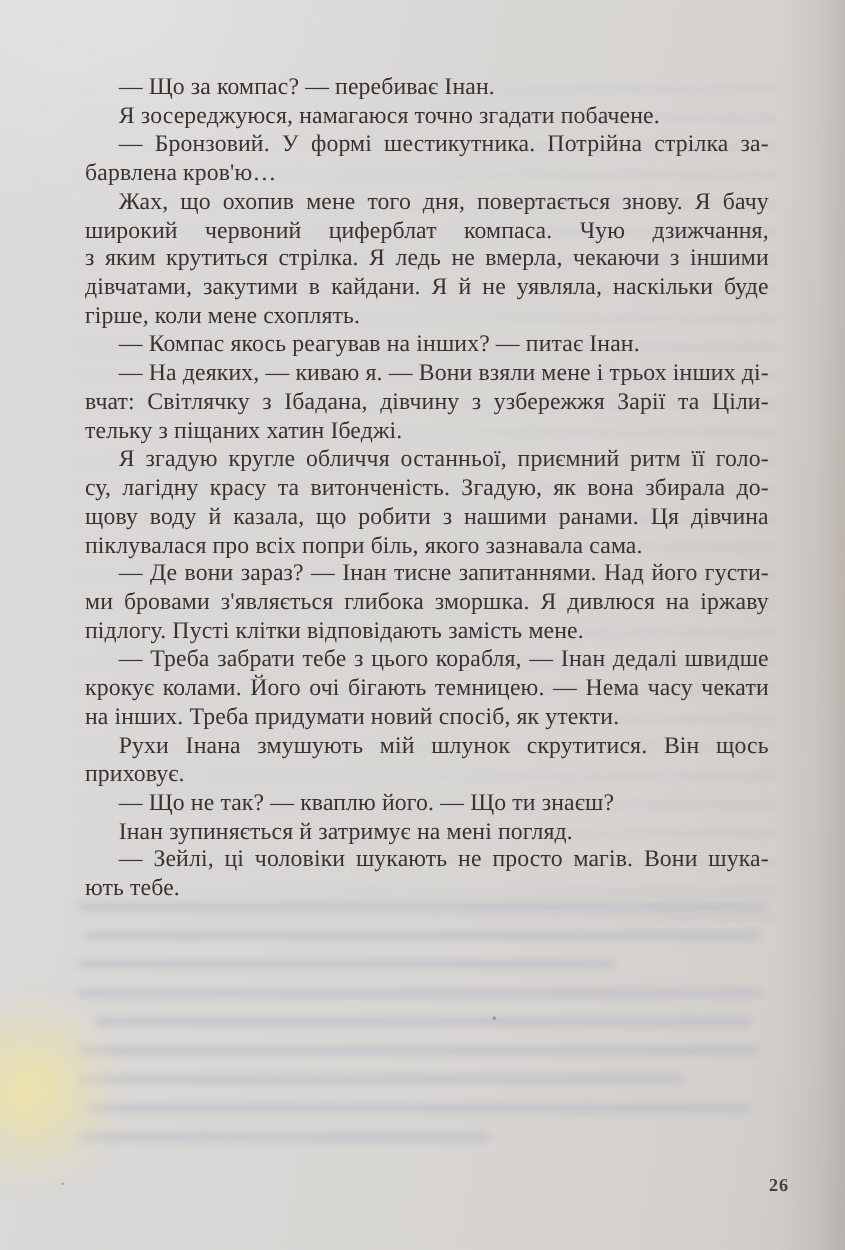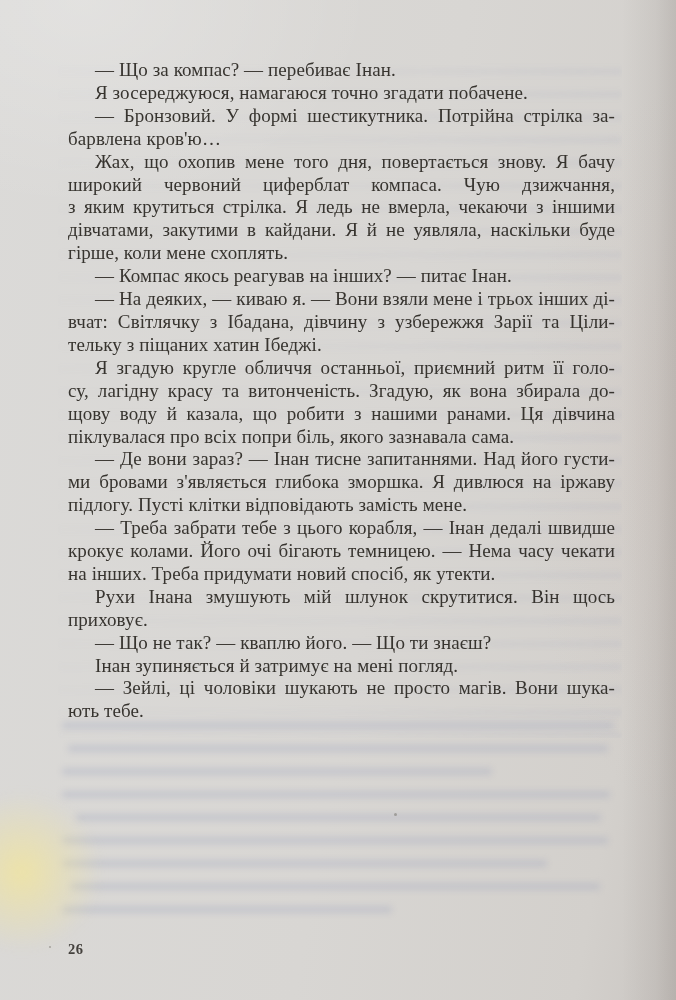--- a/index.html
+++ b/index.html
@@ -78,23 +78,23 @@
   
   .edge-shade {
     position: absolute;
     inset: 0;
     pointer-events: none;
     background: linear-gradient(90deg, rgba(0,0,0,0) 92%, rgba(120,110,105,0.10) 97%, rgba(105,95,90,0.20) 100%);
   }
 
   .page-number {
     position: absolute;
-    left: 68px; top: 941px;
+    left: 84px; top: 941px;
     width: 547px;
-    text-align: left;
+    text-align: right;
     font-size: 14.5px;
     font-weight: bold;
     letter-spacing: 0.6px;
     color: var(--pn-ink, #45423e);
   }
 
   .speck {
     position: absolute;
     width: 3px; height: 3px;
     border-radius: 50%;

